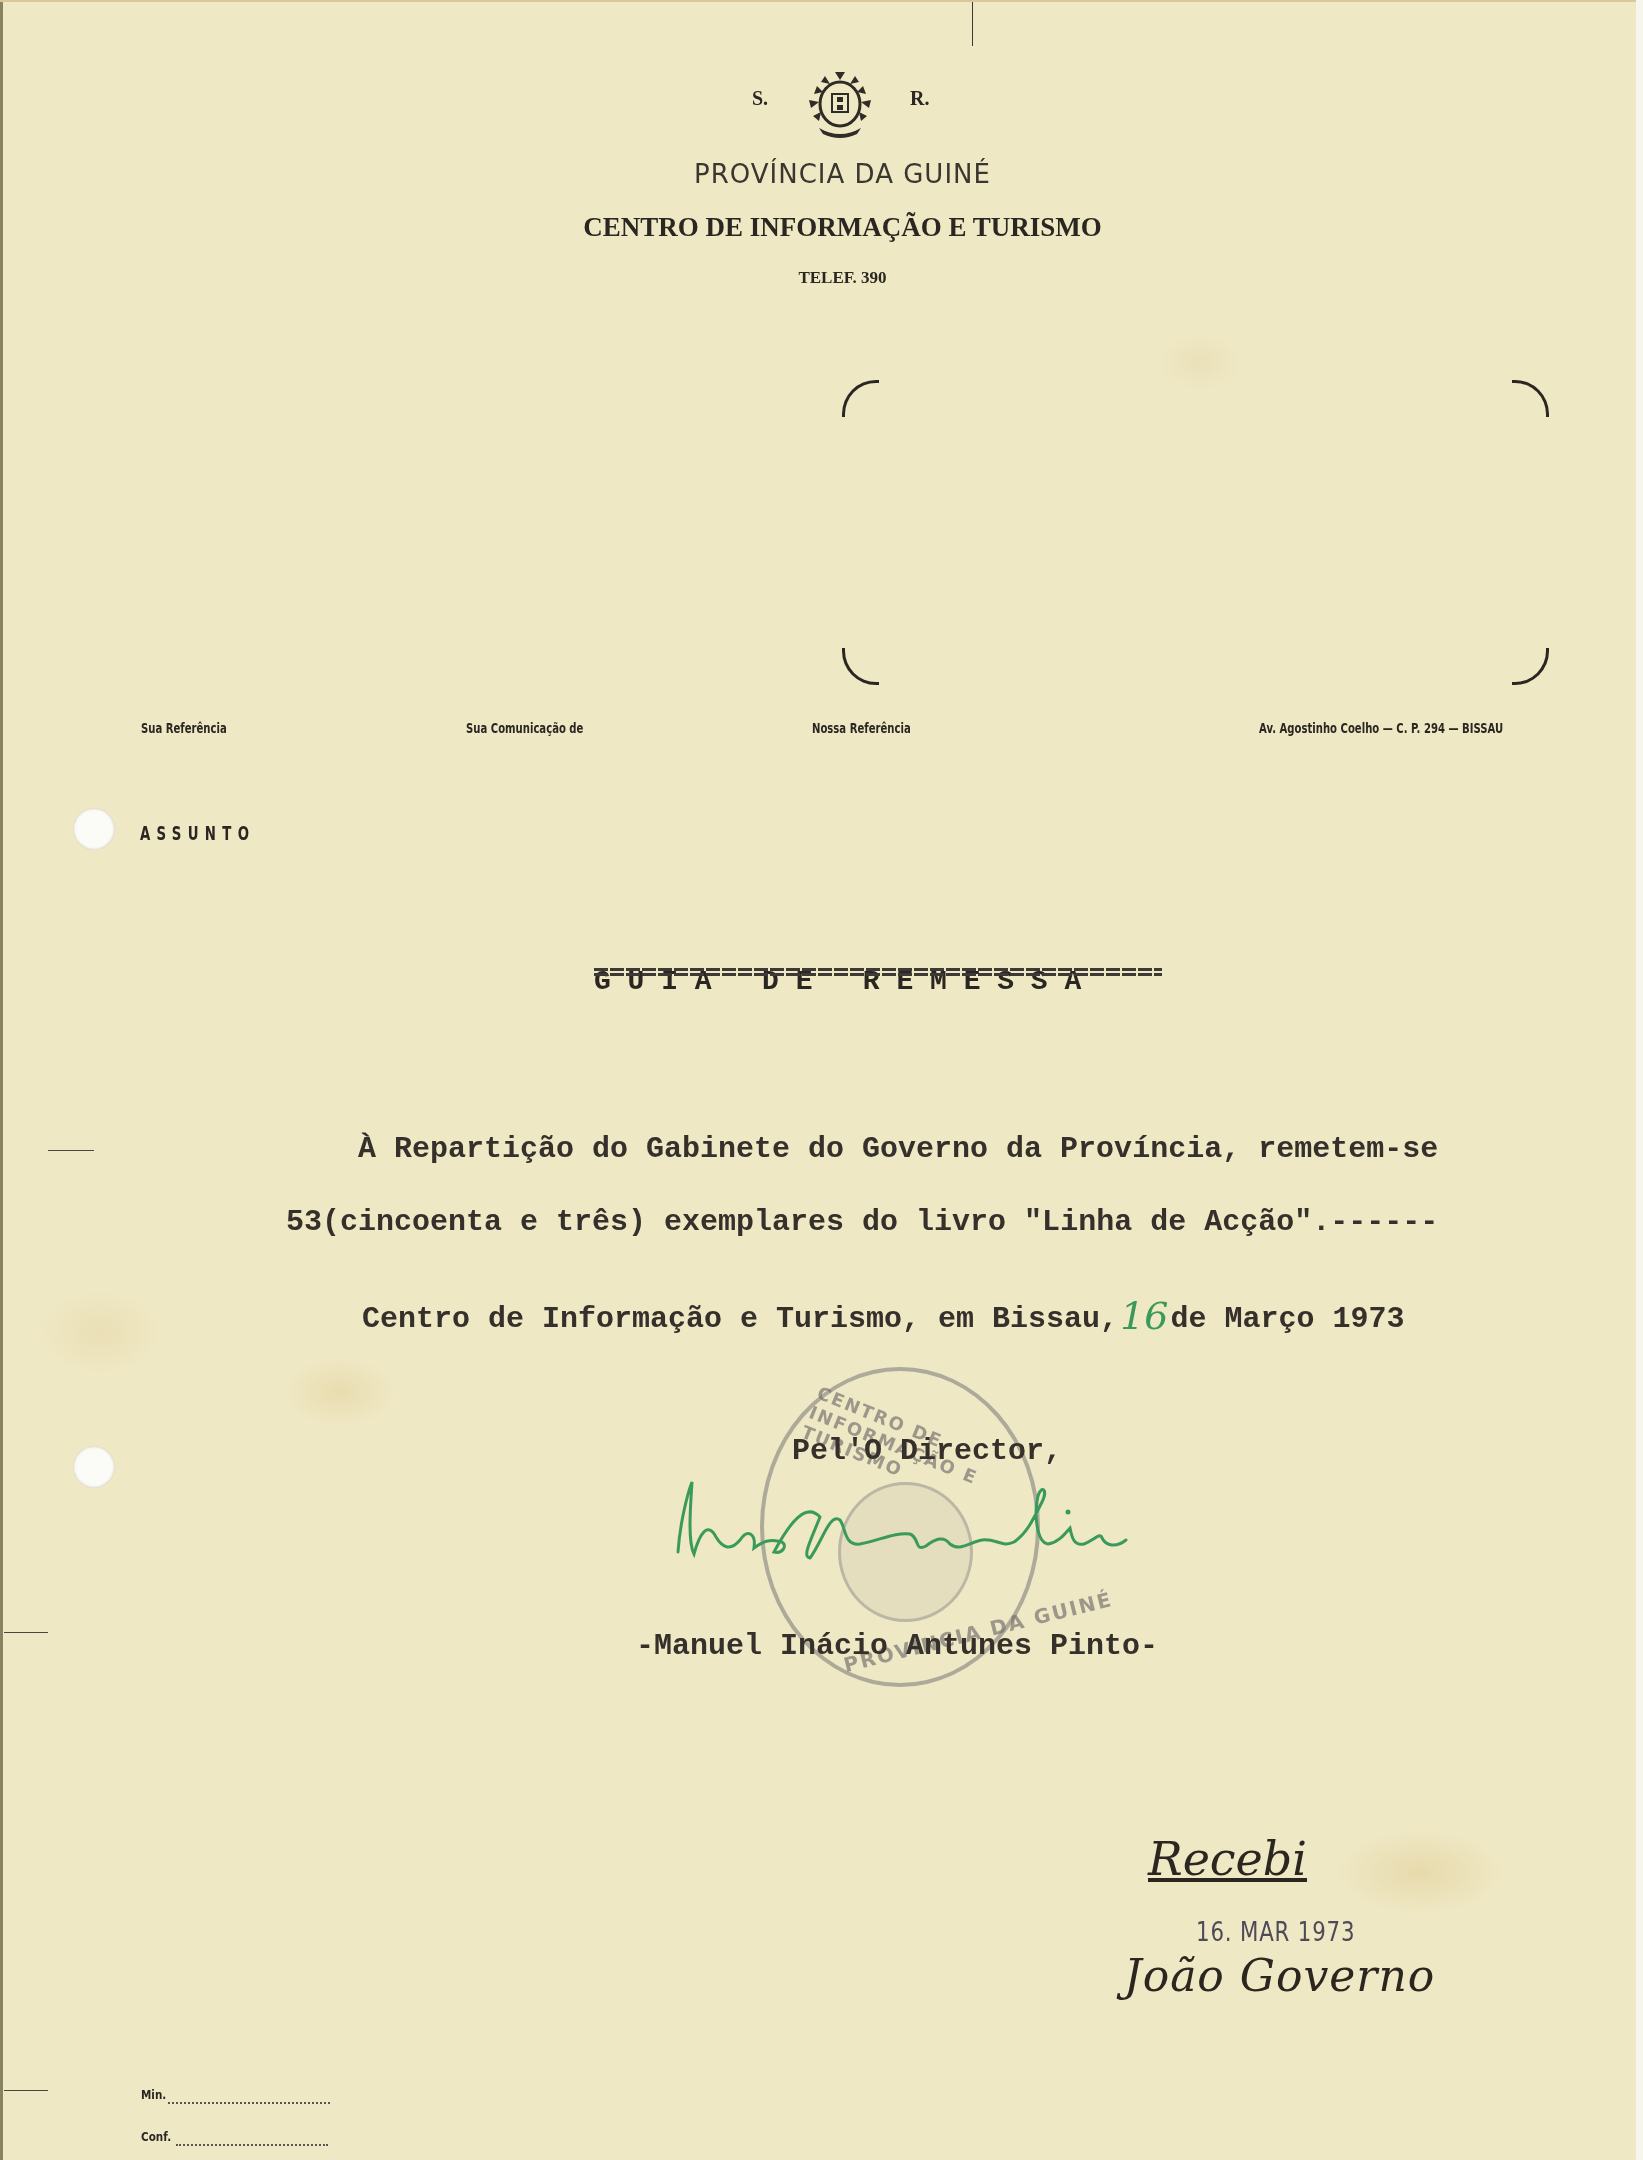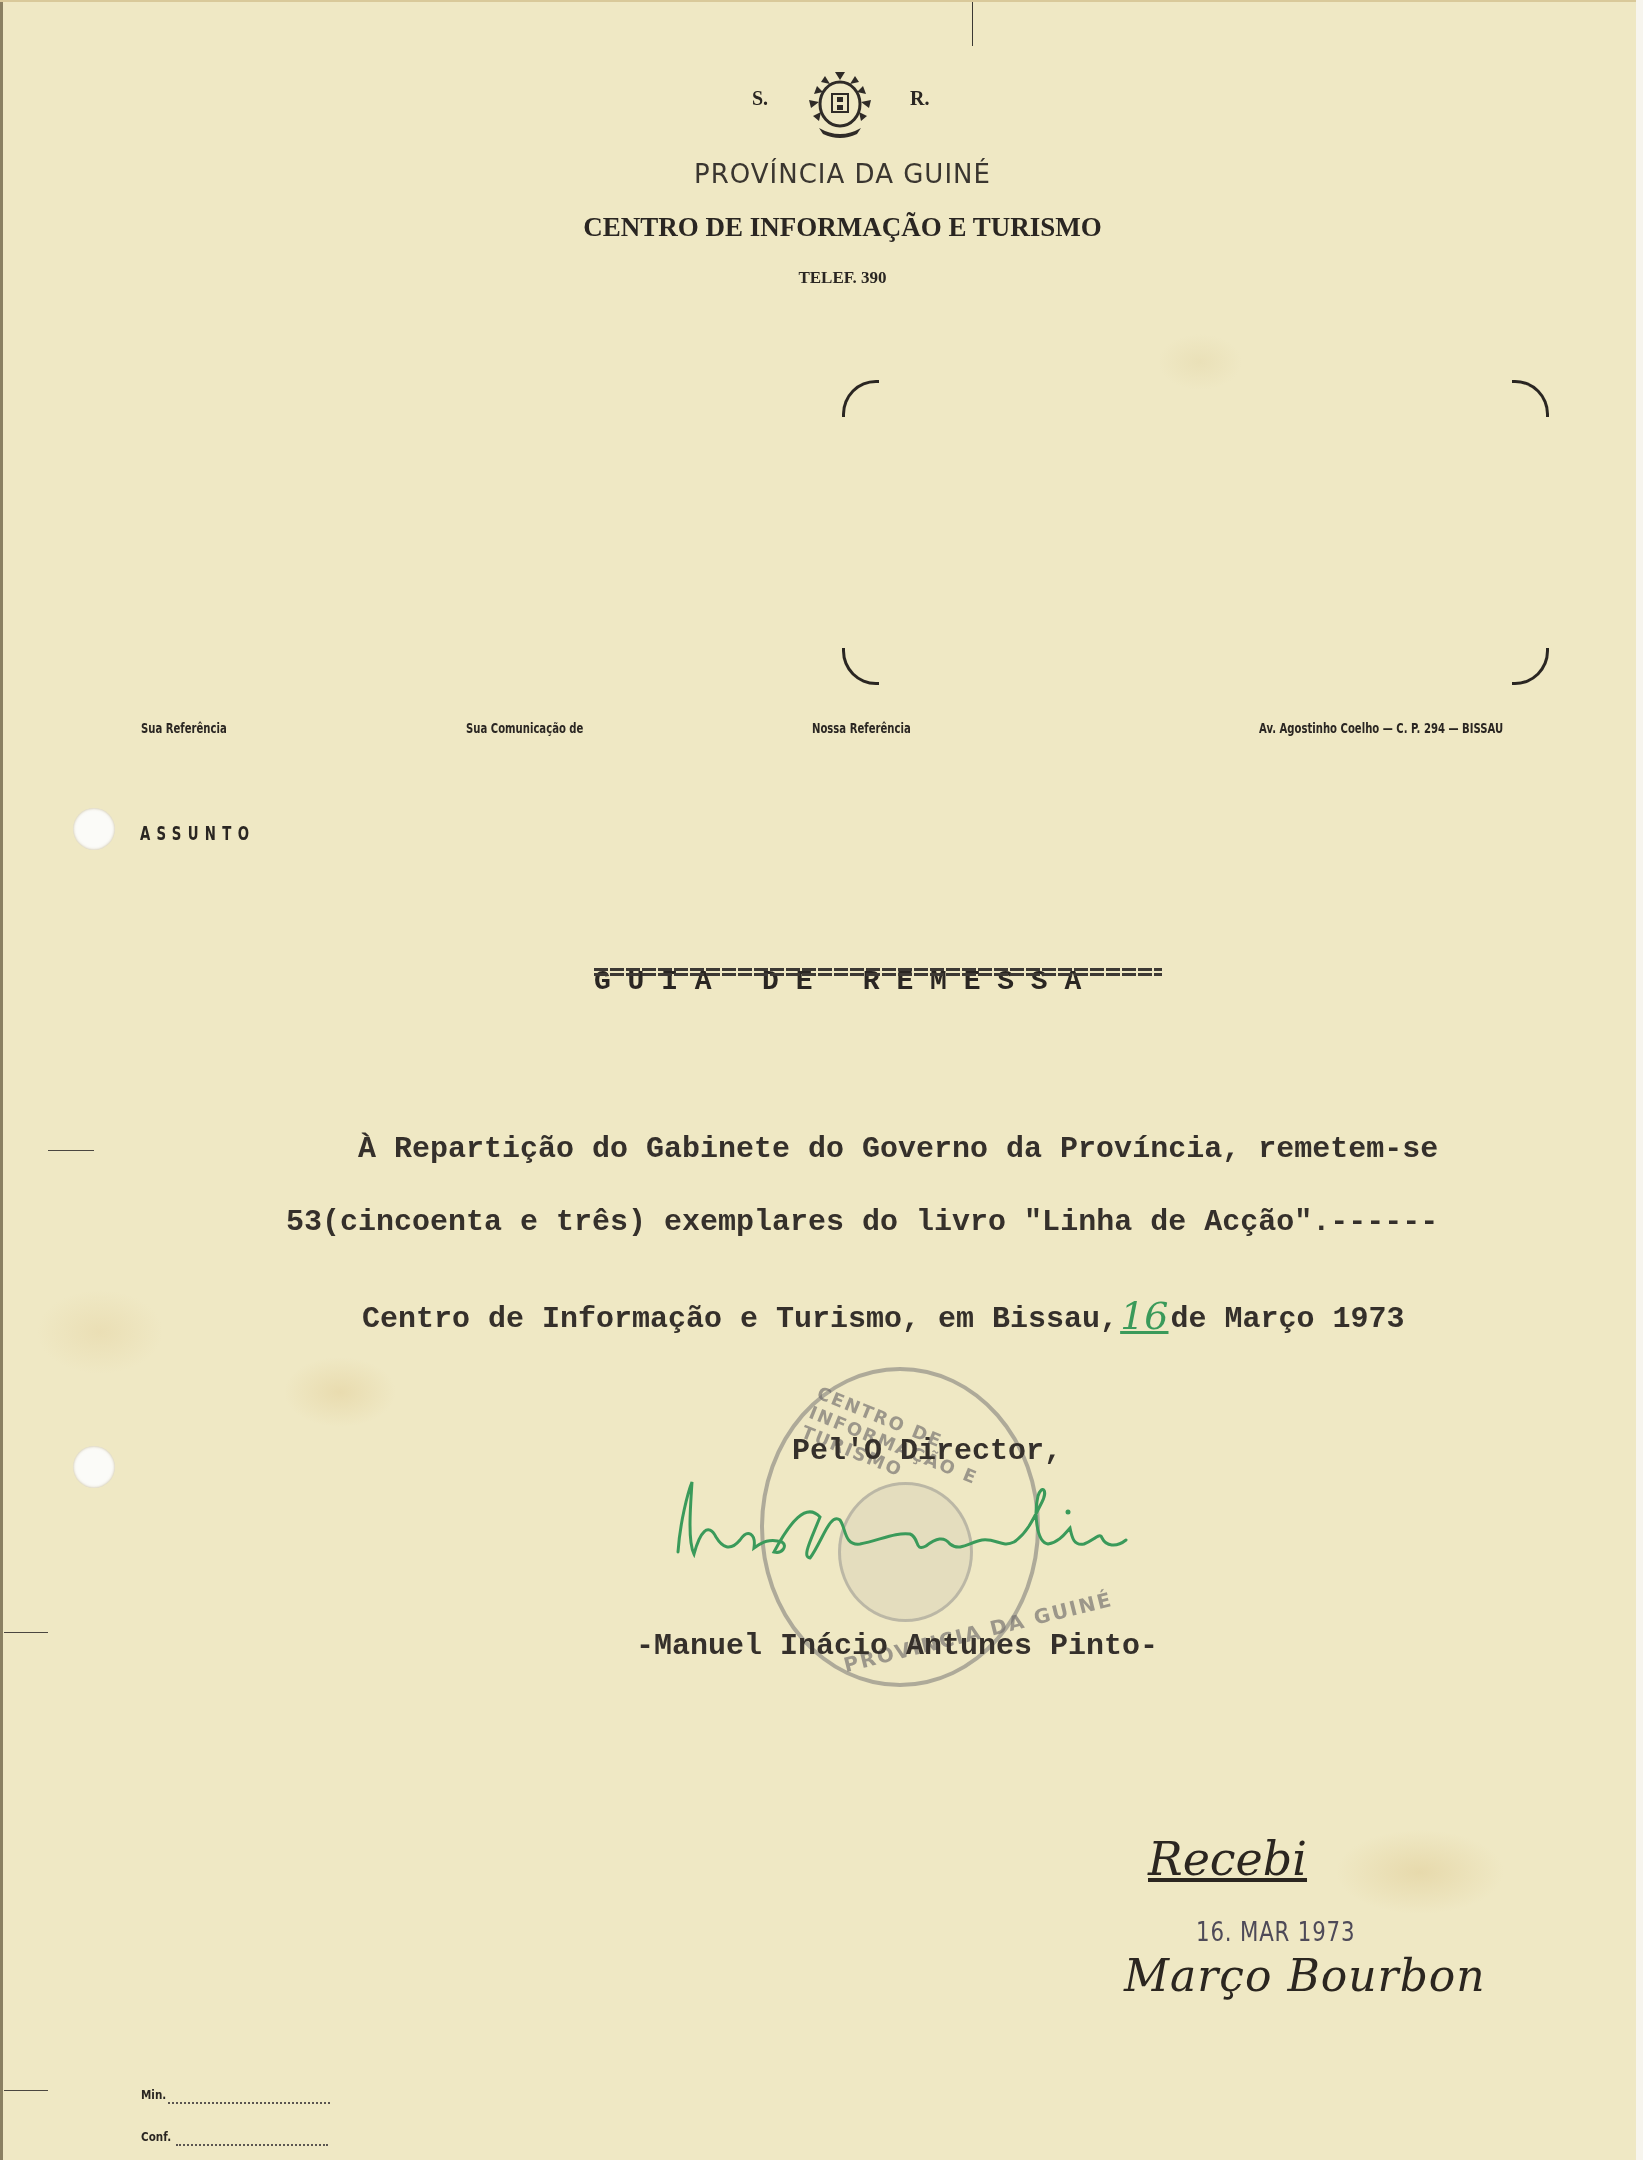--- a/index.html
+++ b/index.html
@@ -101,39 +101,39 @@
 
   <div class="abs sans ink assunto">ASSUNTO</div>
 
   <div class="abs mono ink title">G U I A   D E   R E M E S S A</div>
   <div class="abs title-underline"></div>
 
   <div class="abs mono body-line" style="left:358px; top:1130px;">À Repartição do Gabinete do Governo da Província, remetem-se</div>
   <div class="abs mono body-line" style="left:286px; top:1203px;">53(cincoenta e três) exemplares do livro "Linha de Acção".------</div>
 
   <div class="abs" style="left:362px; top:1290px; white-space:nowrap;">
-    <span class="mono body-line">Centro de Informação e Turismo, em Bissau,</span><span class="green" style="position:relative; top:2px; margin:0 2px;text-decoration:underline;">16</span><span class="mono body-line">de Março 1973</span>
+    <span class="mono body-line">Centro de Informação e Turismo, em Bissau,</span><span class="green" style="position:relative; top:2px; margin:0 2px;">16</span><span class="mono body-line">de Março 1973</span>
   </div>
 
   <div class="stamp"></div>
   <div class="stamp-inner"></div>
   <div class="abs sans stamp-text-top" style="font-size:18px; width:280px; transform:rotate(22deg); transform-origin:left top;">CENTRO DE INFORMAÇÃO E TURISMO</div>
   <div class="abs sans stamp-text-bottom" style="font-size:20px;">PROVINCIA DA GUINÉ</div>
 
   <div class="abs mono body-line" style="left:792px; top:1432px;">Pel'O Director,</div>
 
   <svg class="signature" viewBox="0 0 580 110">
     <path d="M8 90 C 10 60, 18 30, 22 20 C 20 50, 18 80, 24 92 C 30 70, 38 60, 46 75 C 52 85, 60 90, 70 78 C 78 66, 86 72, 84 86 C 92 80, 100 76, 112 80 C 118 84, 112 92, 104 90 C 120 60, 136 40, 150 55 C 140 80, 132 95, 140 96 C 152 80, 160 50, 170 58 C 176 66, 174 84, 190 82 C 210 78, 226 70, 240 72 C 250 76, 244 90, 256 84 C 266 76, 274 74, 280 82 C 290 90, 300 80, 312 78 C 326 76, 332 86, 344 80 C 356 72, 362 60, 372 40 C 378 28, 372 22, 368 34 C 364 50, 366 80, 378 82 C 390 80, 396 70, 400 66 C 402 76, 404 84, 414 82 C 424 78, 430 70, 432 76 C 436 84, 446 86, 456 78" fill="none" stroke="#3a9a5a" stroke-width="3" stroke-linecap="round"></path>
     <circle cx="398" cy="50" r="2.5" fill="#3a9a5a"></circle>
   </svg>
 
   <div class="abs mono body-line" style="left:636px; top:1587px;margin-top:40px;">-Manuel Inácio Antunes Pinto-</div>
 
   <div class="abs hand" style="left:1148px; top:1830px; font-size:46px;text-decoration:underline;">Recebi</div>
   <div class="abs date-stamp">16. MAR 1973</div>
-  <div class="abs hand" style="left:1124px; top:1948px; font-size:44px; letter-spacing:1px;">Março Bourbon</div>
+  <div class="abs hand" style="left:1124px; top:1948px; font-size:44px; letter-spacing:1px;">João Governo</div>
 
   <div class="abs sans ink footer-label" style="left:141px; top:2085px;">Min.</div>
   <div class="dots" style="left:168px; top:2100px; width:162px;"></div>
   <div class="abs sans ink footer-label" style="left:141px; top:2127px;">Conf.</div>
   <div class="dots" style="left:176px; top:2142px; width:152px;"></div>
 
 </div>
 
 </body></html>

